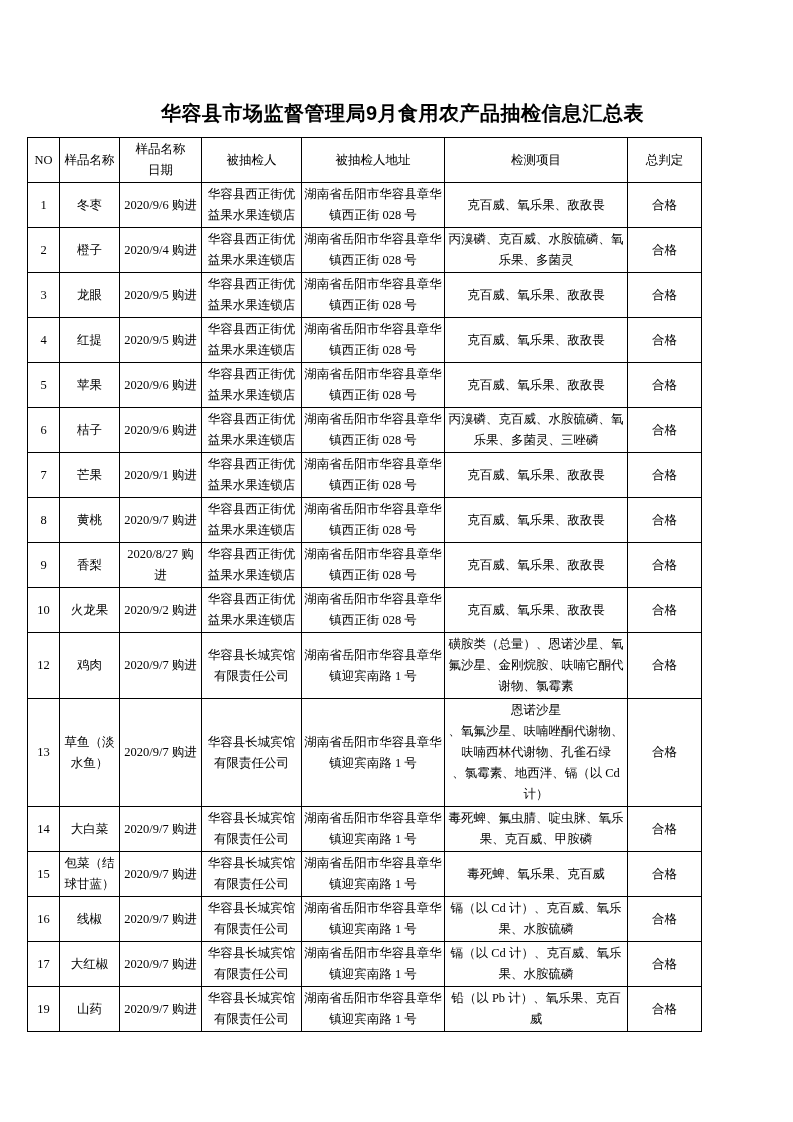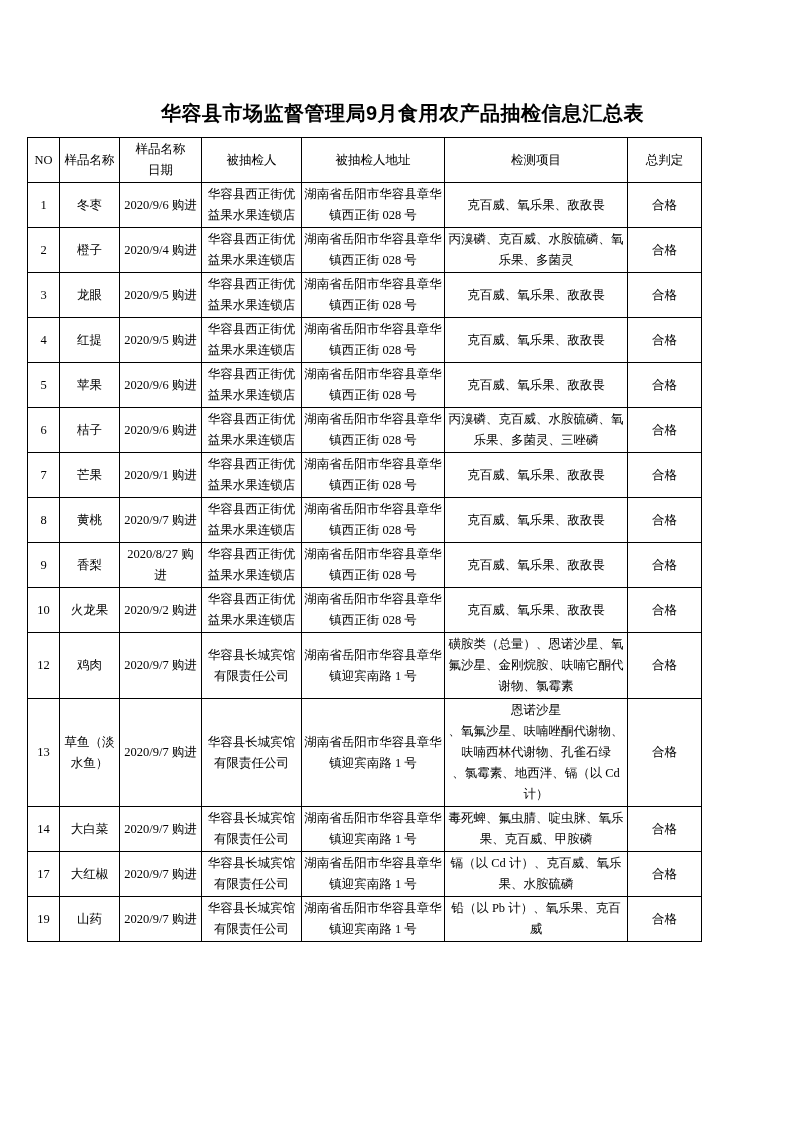--- a/index.html
+++ b/index.html
@@ -200,20 +200,38 @@
         <tr>
           <td>14</td>
           <td>大白菜</td>
           <td>2020/9/7 购进</td>
           <td>华容县长城宾馆有限责任公司</td>
           <td>湖南省岳阳市华容县章华镇迎宾南路 1 号</td>
           <td>毒死蜱、氟虫腈、啶虫脒、氧乐果、克百威、甲胺磷</td>
           <td>合格</td>
         </tr>
         <tr>
+          <td>15</td>
+          <td>包菜（结球甘蓝）</td>
+          <td>2020/9/7 购进</td>
+          <td>华容县长城宾馆有限责任公司</td>
+          <td>湖南省岳阳市华容县章华镇迎宾南路 1 号</td>
+          <td>毒死蜱、氧乐果、克百威</td>
+          <td>合格</td>
+        </tr>
+        <tr>
+          <td>16</td>
+          <td>线椒</td>
+          <td>2020/9/7 购进</td>
+          <td>华容县长城宾馆有限责任公司</td>
+          <td>湖南省岳阳市华容县章华镇迎宾南路 1 号</td>
+          <td>镉（以 Cd 计）、克百威、氧乐果、水胺硫磷</td>
+          <td>合格</td>
+        </tr>
+        <tr>
           <td>17</td>
           <td>大红椒</td>
           <td>2020/9/7 购进</td>
           <td>华容县长城宾馆有限责任公司</td>
           <td>湖南省岳阳市华容县章华镇迎宾南路 1 号</td>
           <td>镉（以 Cd 计）、克百威、氧乐果、水胺硫磷</td>
           <td>合格</td>
         </tr>
         <tr>
           <td>19</td>

